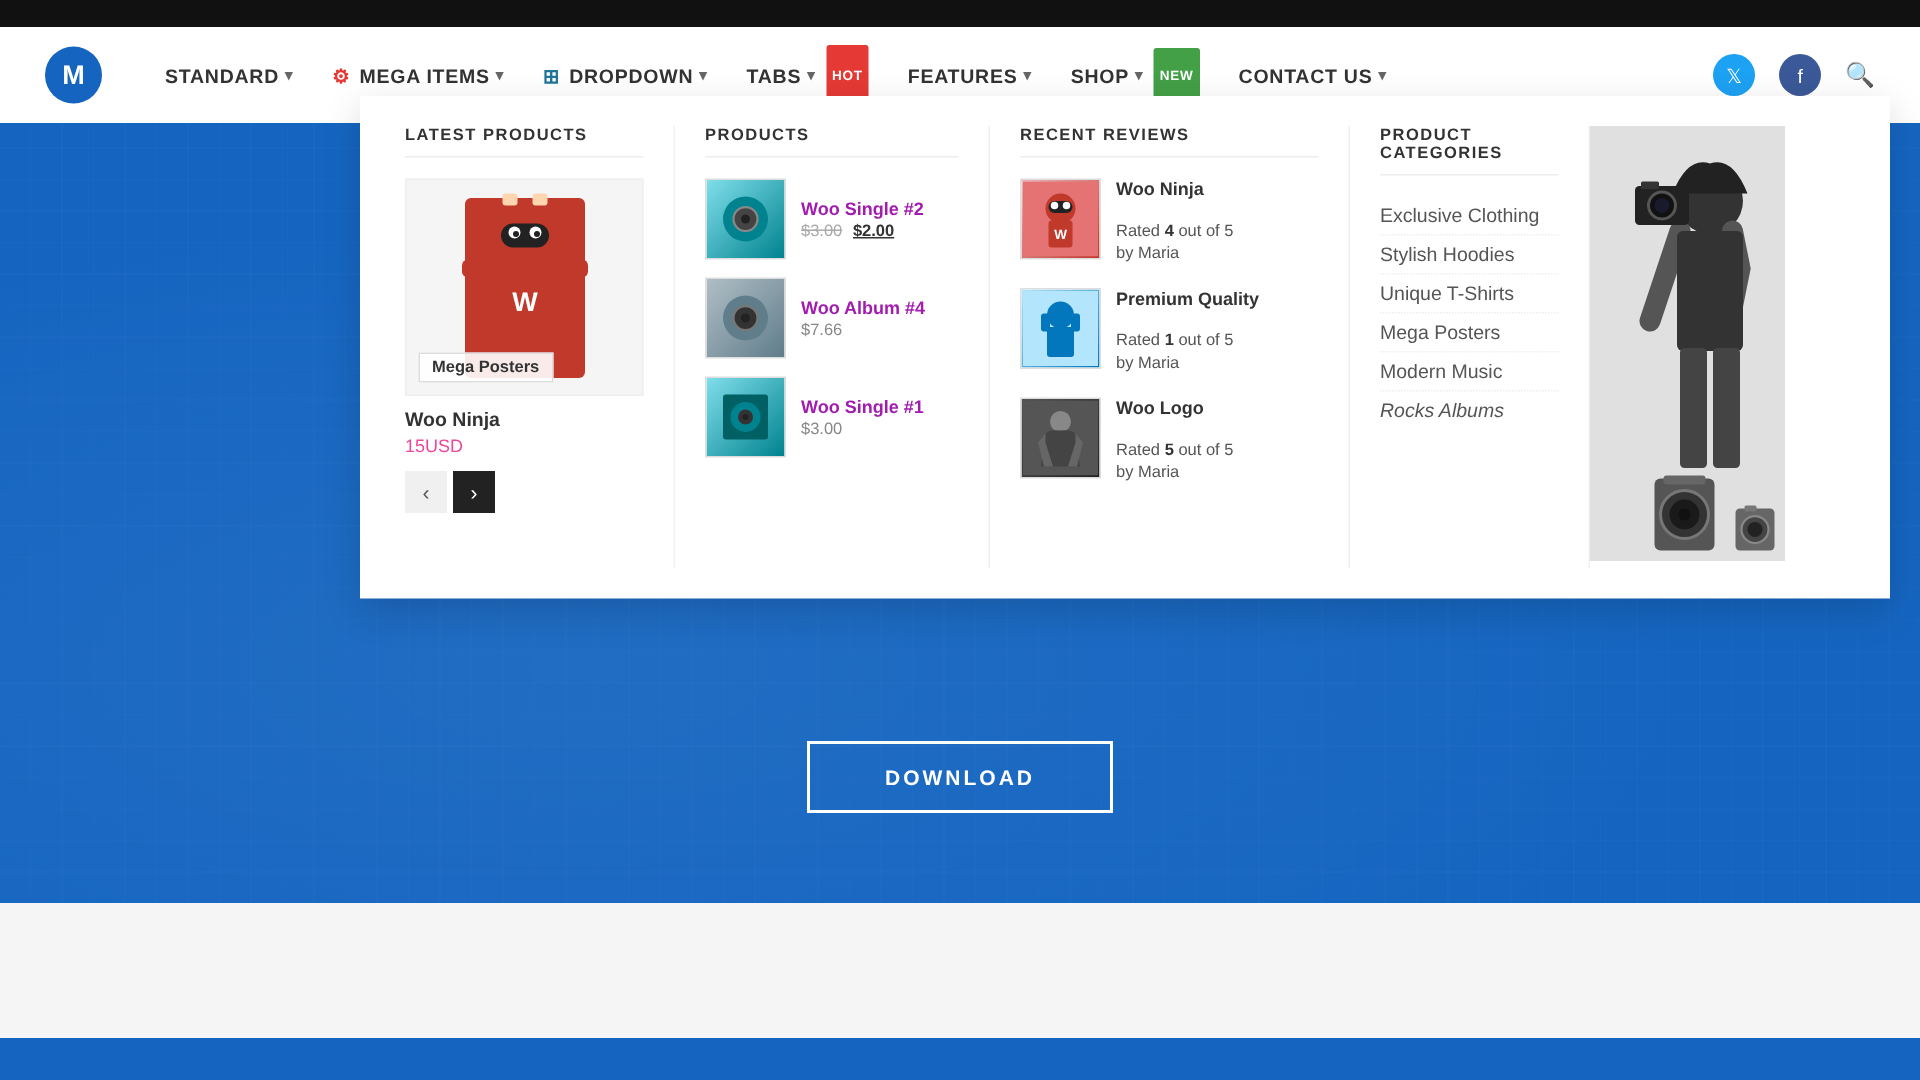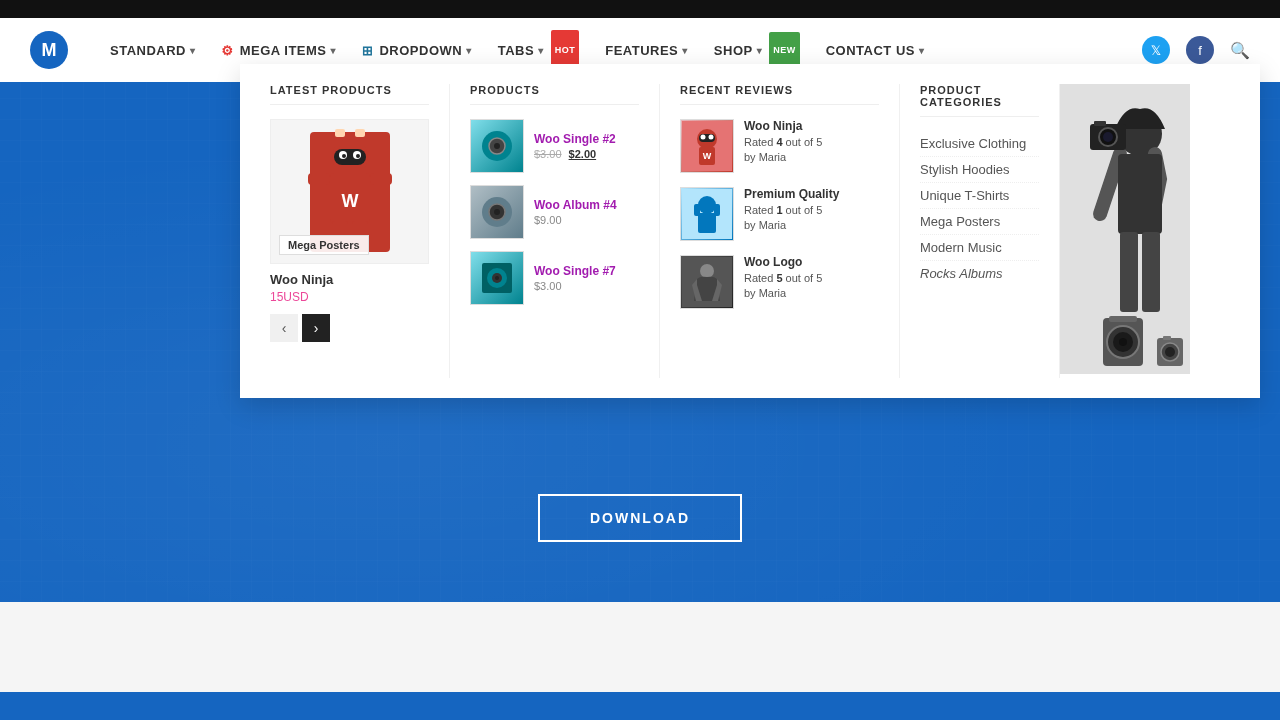--- a/index.html
+++ b/index.html
@@ -172,21 +172,21 @@
     .review-thumb {
       width: 54px; height: 54px;
       background: #f0f0f0;
       flex-shrink: 0;
       display: flex; align-items: center; justify-content: center;
       border: 1px solid #ddd;
       overflow: hidden;
     }
     .review-info { flex: 1; }
     .review-product-name { font-size: 12px; font-weight: 700; color: #333; }
-    .review-rating { font-size: 11px; color: #555; margin-top: 2px; line-height: 1.4; }
+    .review-rating { font-size: 11px; color: #555; margin-top: 14px; line-height: 1.4; }
     .review-rating strong { color: #333; }
 
     
     .category-list { list-style: none; }
     .category-list li {
       padding: 5px 0;
       font-size: 13px;
       color: #555;
       cursor: pointer;
       border-bottom: 1px dotted #eee;
@@ -402,38 +402,38 @@
           <svg width="34" height="34" viewBox="0 0 34 34">
             <circle cx="17" cy="17" r="15" fill="#607d8b"></circle>
             <circle cx="17" cy="17" r="8" fill="#333" stroke="#777" stroke-width="1.5"></circle>
             <circle cx="17" cy="17" r="3" fill="#222"></circle>
           </svg>
         </div>
       </div>
       <div class="product-info">
         <div class="product-info-name">Woo Album #4</div>
         <div class="product-info-price">
-          <span>$9.00</span>
+          <span>$7.66</span>
         </div>
       </div>
     </div>
 
     <div class="product-list-item">
       <div class="product-thumb">
         <div class="thumb-single">
           <svg width="34" height="34" viewBox="0 0 34 34">
             <rect x="2" y="2" width="30" height="30" rx="2" fill="#006064"></rect>
             <circle cx="17" cy="17" r="10" fill="#00838f"></circle>
             <circle cx="17" cy="17" r="5" fill="#333"></circle>
             <circle cx="17" cy="17" r="2" fill="#222"></circle>
           </svg>
         </div>
       </div>
       <div class="product-info">
-        <div class="product-info-name">Woo Single #7</div>
+        <div class="product-info-name">Woo Single #1</div>
         <div class="product-info-price">
           <span>$3.00</span>
         </div>
       </div>
     </div>
   </div>
 
   <div class="panel-section" style="min-width:220px; max-width:240px;">
     <div class="section-title">RECENT REVIEWS</div>
 

